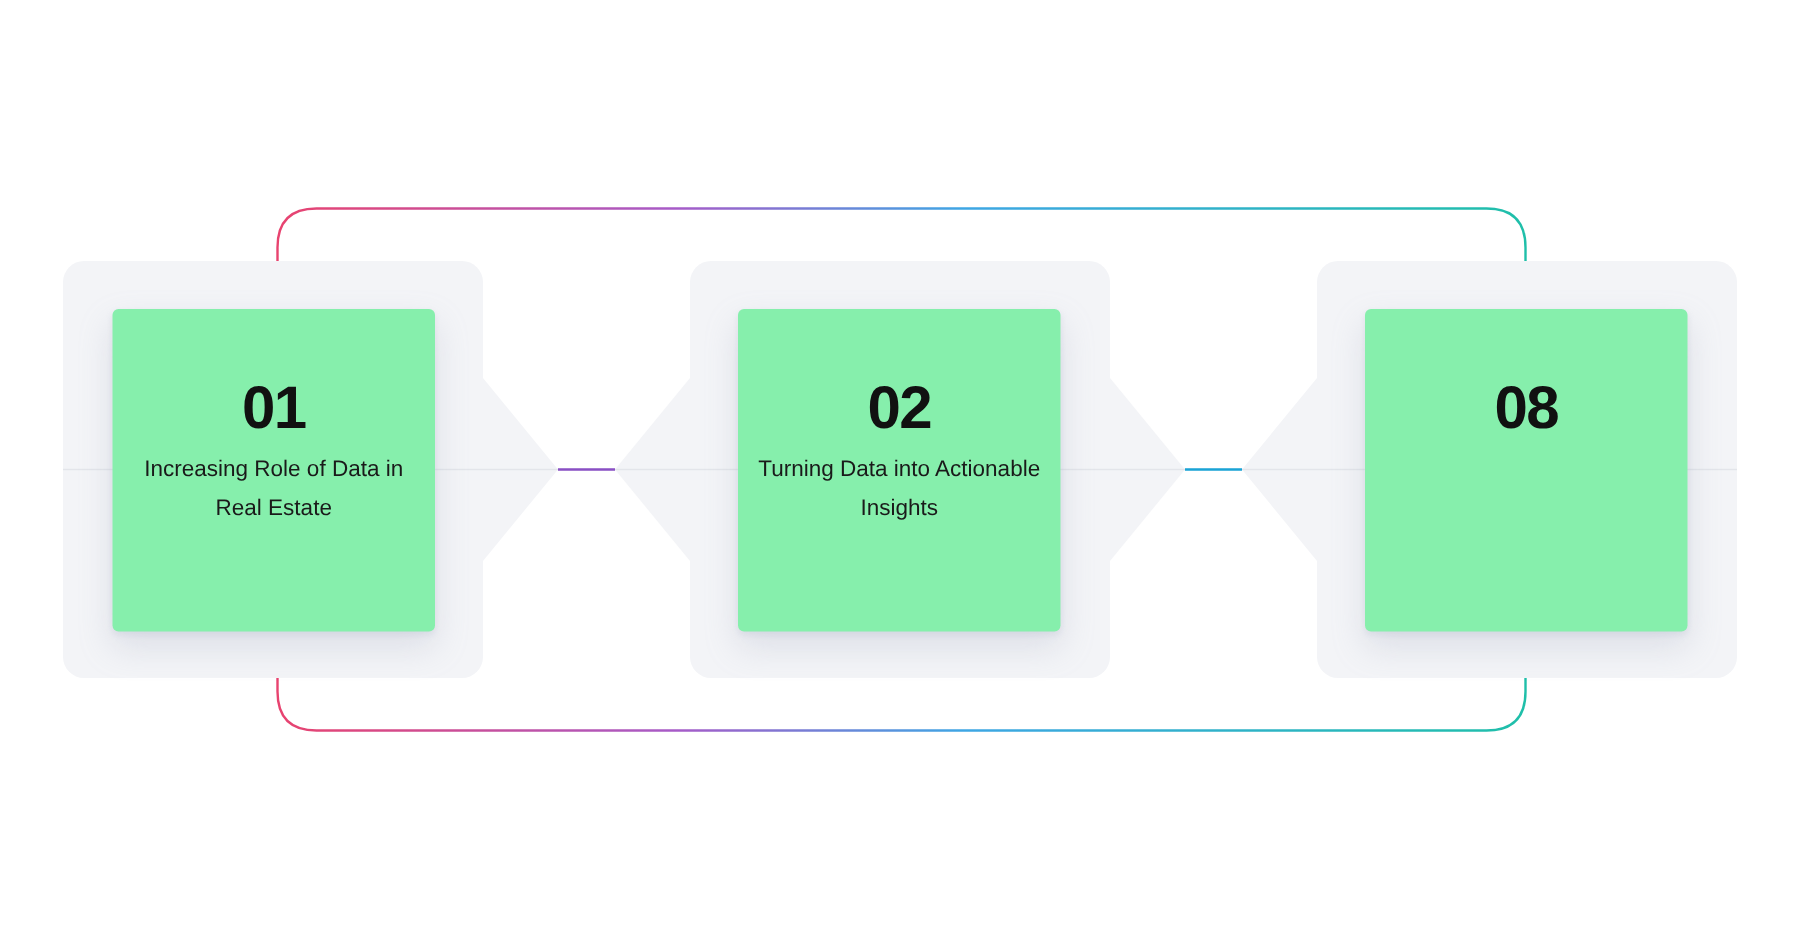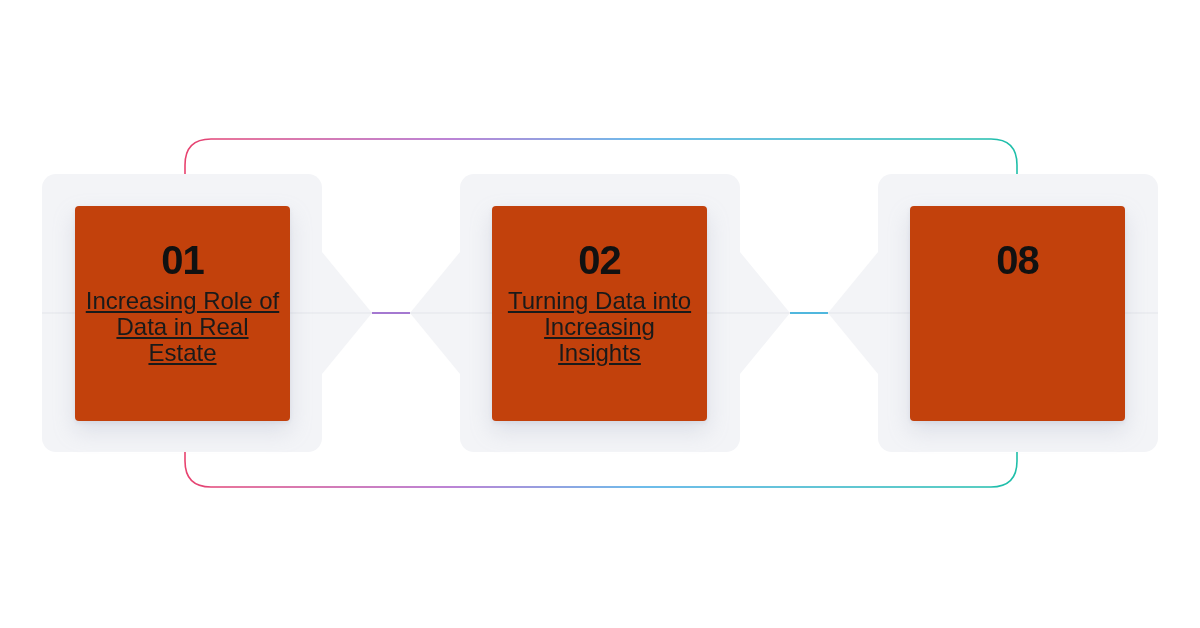--- a/index.html
+++ b/index.html
@@ -8,32 +8,31 @@
     position: relative; overflow: hidden;
     font-family: "Liberation Sans", "DejaVu Sans", sans-serif;
   }
   #diagram { position: absolute; left: 0; top: 0; width: 1200px; height: 628px; }
   .panel {
     position: absolute; width: 280px; height: 278px; top: 174px;
     background: #f3f4f7; border-radius: 14px;
   }
   .card {
     position: absolute; width: 215px; height: 215px; top: 206px;
-    background: #c2410c; border-radius: 4px;
+    background: #86efac; border-radius: 4px;
     box-shadow: 0 10px 22px rgba(160,168,190,0.28), 0 2px 4px rgba(160,168,190,0.18);
-    text-align: center; box-sizing: border-box; padding-top: 32px;
+    text-align: center; box-sizing: border-box; padding-top: 44px;
   }
   .card .num {
     font-size: 40px; font-weight: 700; color: #111111; letter-spacing: -1px;
     line-height: 44px; margin-bottom: 6px;
   }
   .card .title {
-    font-size: 24px; color: #1a1a1a; line-height: 26px;
+    font-size: 15px; color: #1a1a1a; line-height: 26px;
     padding: 0 10px;
-    text-decoration: underline;
   }
 </style>
 </head>
 <body>
 
 <div id="diagram">
 
   <svg width="1200" height="628" style="position:absolute;left:0;top:0;">
     <defs>
       <linearGradient id="loopGrad" x1="185" y1="0" x2="1017" y2="0" gradientUnits="userSpaceOnUse">
@@ -74,18 +73,18 @@
     <line x1="372" y1="313" x2="410" y2="313" stroke="#8a4fc4" stroke-width="1.6"></line>
     <line x1="790" y1="313" x2="828" y2="313" stroke="#1aa3d6" stroke-width="1.6"></line>
   </svg>
 
   <div class="card" style="left:75px;">
     <div class="num">01</div>
     <div class="title">Increasing Role of Data in Real Estate</div>
   </div>
   <div class="card" style="left:492px;">
     <div class="num">02</div>
-    <div class="title">Turning Data into Increasing Insights</div>
+    <div class="title">Turning Data into Actionable Insights</div>
   </div>
   <div class="card" style="left:910px;">
     <div class="num">08</div>
   </div>
 </div>
 
 </body></html>

